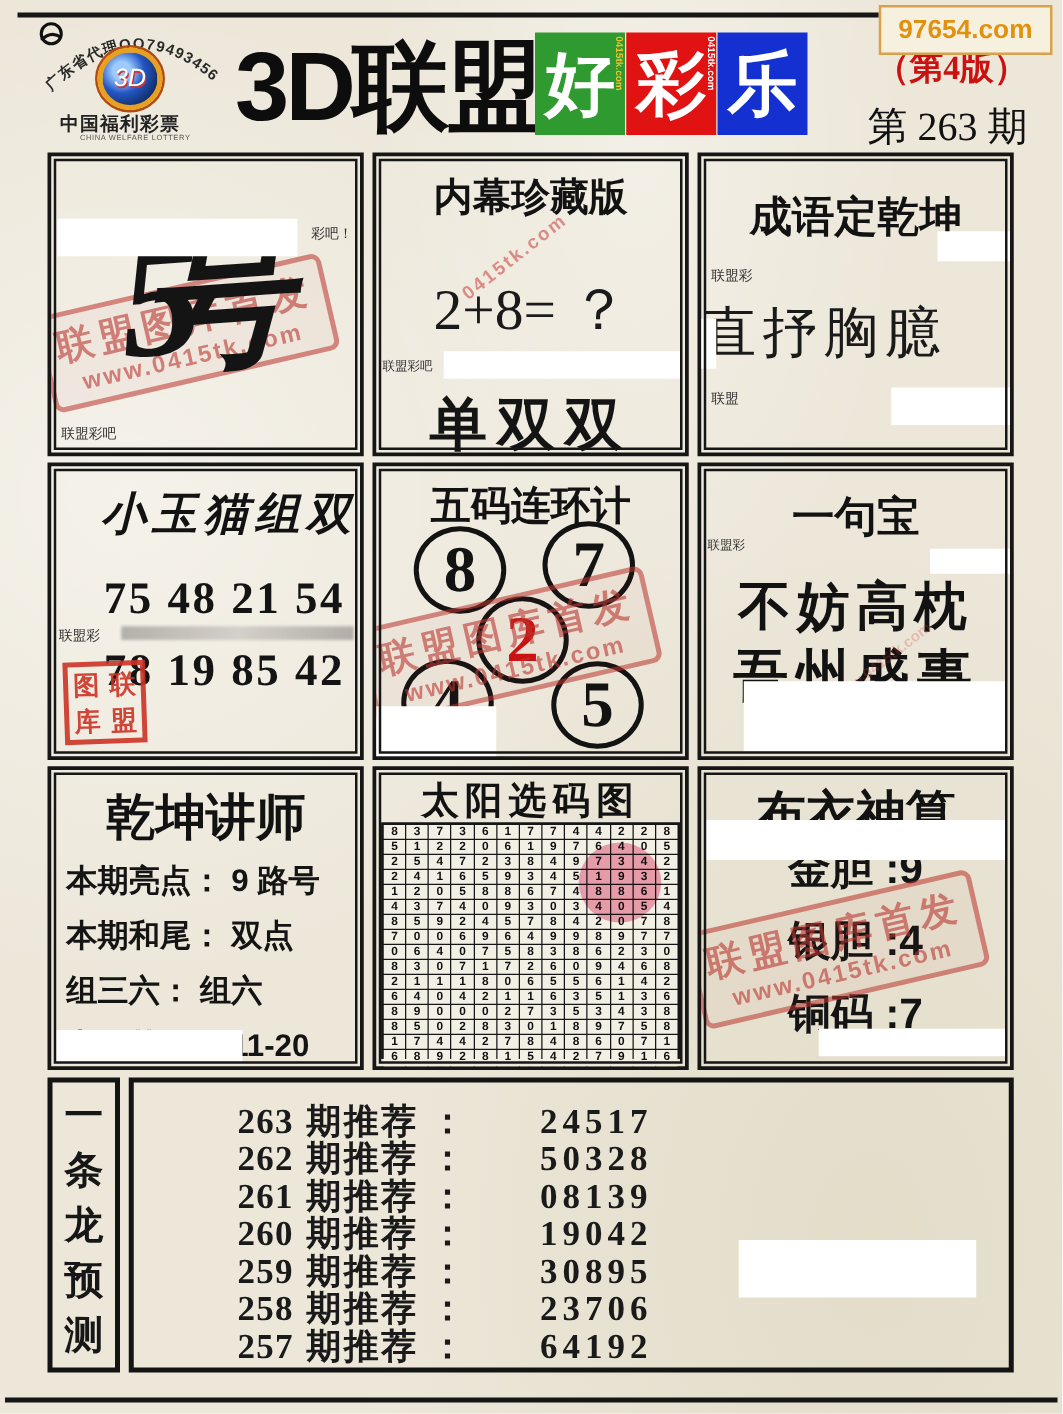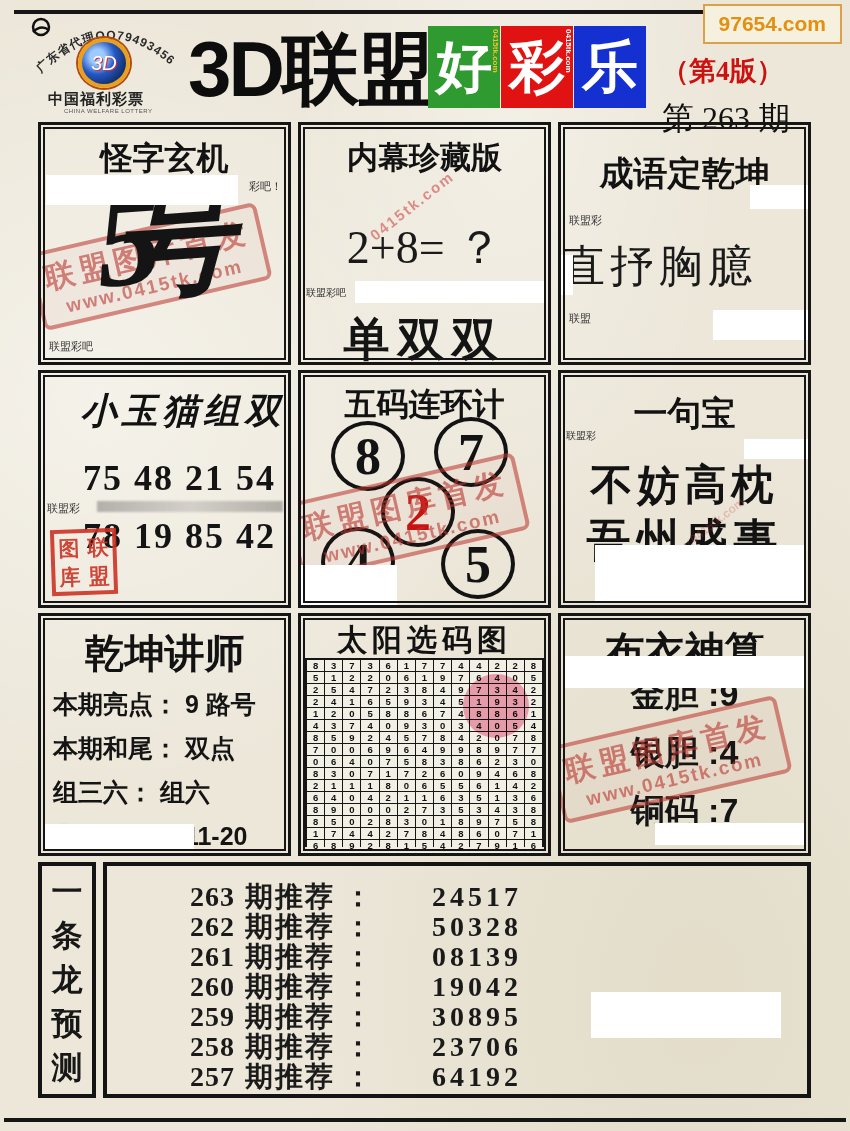--- a/index.html
+++ b/index.html
@@ -24,21 +24,21 @@
   .logo .ball span{color:#fff;font-weight:400;font-style:italic;font-size:20px;text-shadow:1px 1px 0 #c33;}
   .logo .cname{position:absolute;left:18px;top:74px;width:140px;font-size:15px;font-weight:bold;letter-spacing:1px;color:#222;white-space:nowrap;}
   .logo .ename{position:absolute;left:34px;top:92px;font-size:6px;color:#555;letter-spacing:.5px;white-space:nowrap;}
   .emblem{position:absolute;left:-2px;top:70px;}
   .title-black{position:absolute;left:188px;top:4px;font-size:78px;font-weight:900;letter-spacing:-3px;
     font-family:"Liberation Sans",sans-serif;color:#0d0d0d;white-space:nowrap;}
   .title-blocks{position:absolute;left:428px;top:12px;display:flex;}
   .block{position:relative;width:72px;height:82px;display:flex;align-items:center;justify-content:center;margin-right:1px;}
   .block .ch{color:#fff;font-size:56px;font-weight:900;line-height:1;}
   .block .side{position:absolute;right:0;top:3px;bottom:3px;writing-mode:vertical-rl;font-size:8px;font-weight:bold;letter-spacing:0;}
-  .edition{position:absolute;right:28px;top:39px;width:160px;text-align:left;}
+  .edition{position:absolute;right:28px;top:22px;width:160px;text-align:right;}
   .edition .ed{color:#cc1111;font-size:27px;font-weight:bold;font-family:"Liberation Serif",serif;white-space:nowrap;}
   .edition .iss{color:#111;font-size:32px;font-family:"Liberation Serif",serif;margin-top:8px;white-space:nowrap;}
   
   .panels{position:absolute;left:38px;top:122px;width:773px;display:grid;
     grid-template-columns:253px 253px 253px;grid-template-rows:243px 238px 243px;column-gap:7px;row-gap:5px;}
   .panel{position:relative;border:3px solid #161616;overflow:hidden;}
   .inner-border{position:absolute;inset:2px;border:2px solid #161616;pointer-events:none;z-index:5;}
   .ptitle{position:absolute;left:0;right:0;text-align:center;font-weight:900;color:#121212;white-space:nowrap;}
   .censor{position:absolute;background:#fff;z-index:3;}
   .smallnote{position:absolute;font-size:11px;color:#333;z-index:4;white-space:nowrap;}
@@ -134,21 +134,20 @@
     <div class="edition">
       <div class="ed">（第4版）</div>
       <div class="iss">第 263 期</div>
     </div>
   </div>
 
   <div class="panels">
 
     <div class="panel">
       <div class="inner-border"></div>
-      <div class="ptitle" style="top:12px;font-size:32px;">怪字玄机</div>
       <div class="censor" style="top:50px;left:5px;width:192px;height:30px;"></div>
       <div class="smallnote" style="top:54px;right:6px;">彩吧！</div>
       <div class="stamp" style="left:-8px;top:102px;">
         <div class="l1">联盟图库首发</div>
         <div class="l2">www.0415tk.com</div>
       </div>
       <div class="glyph">
         <span class="g1">5</span><span class="g2">号</span>
       </div>
       <div class="smallnote" style="bottom:8px;left:8px;">联盟彩吧</div>

